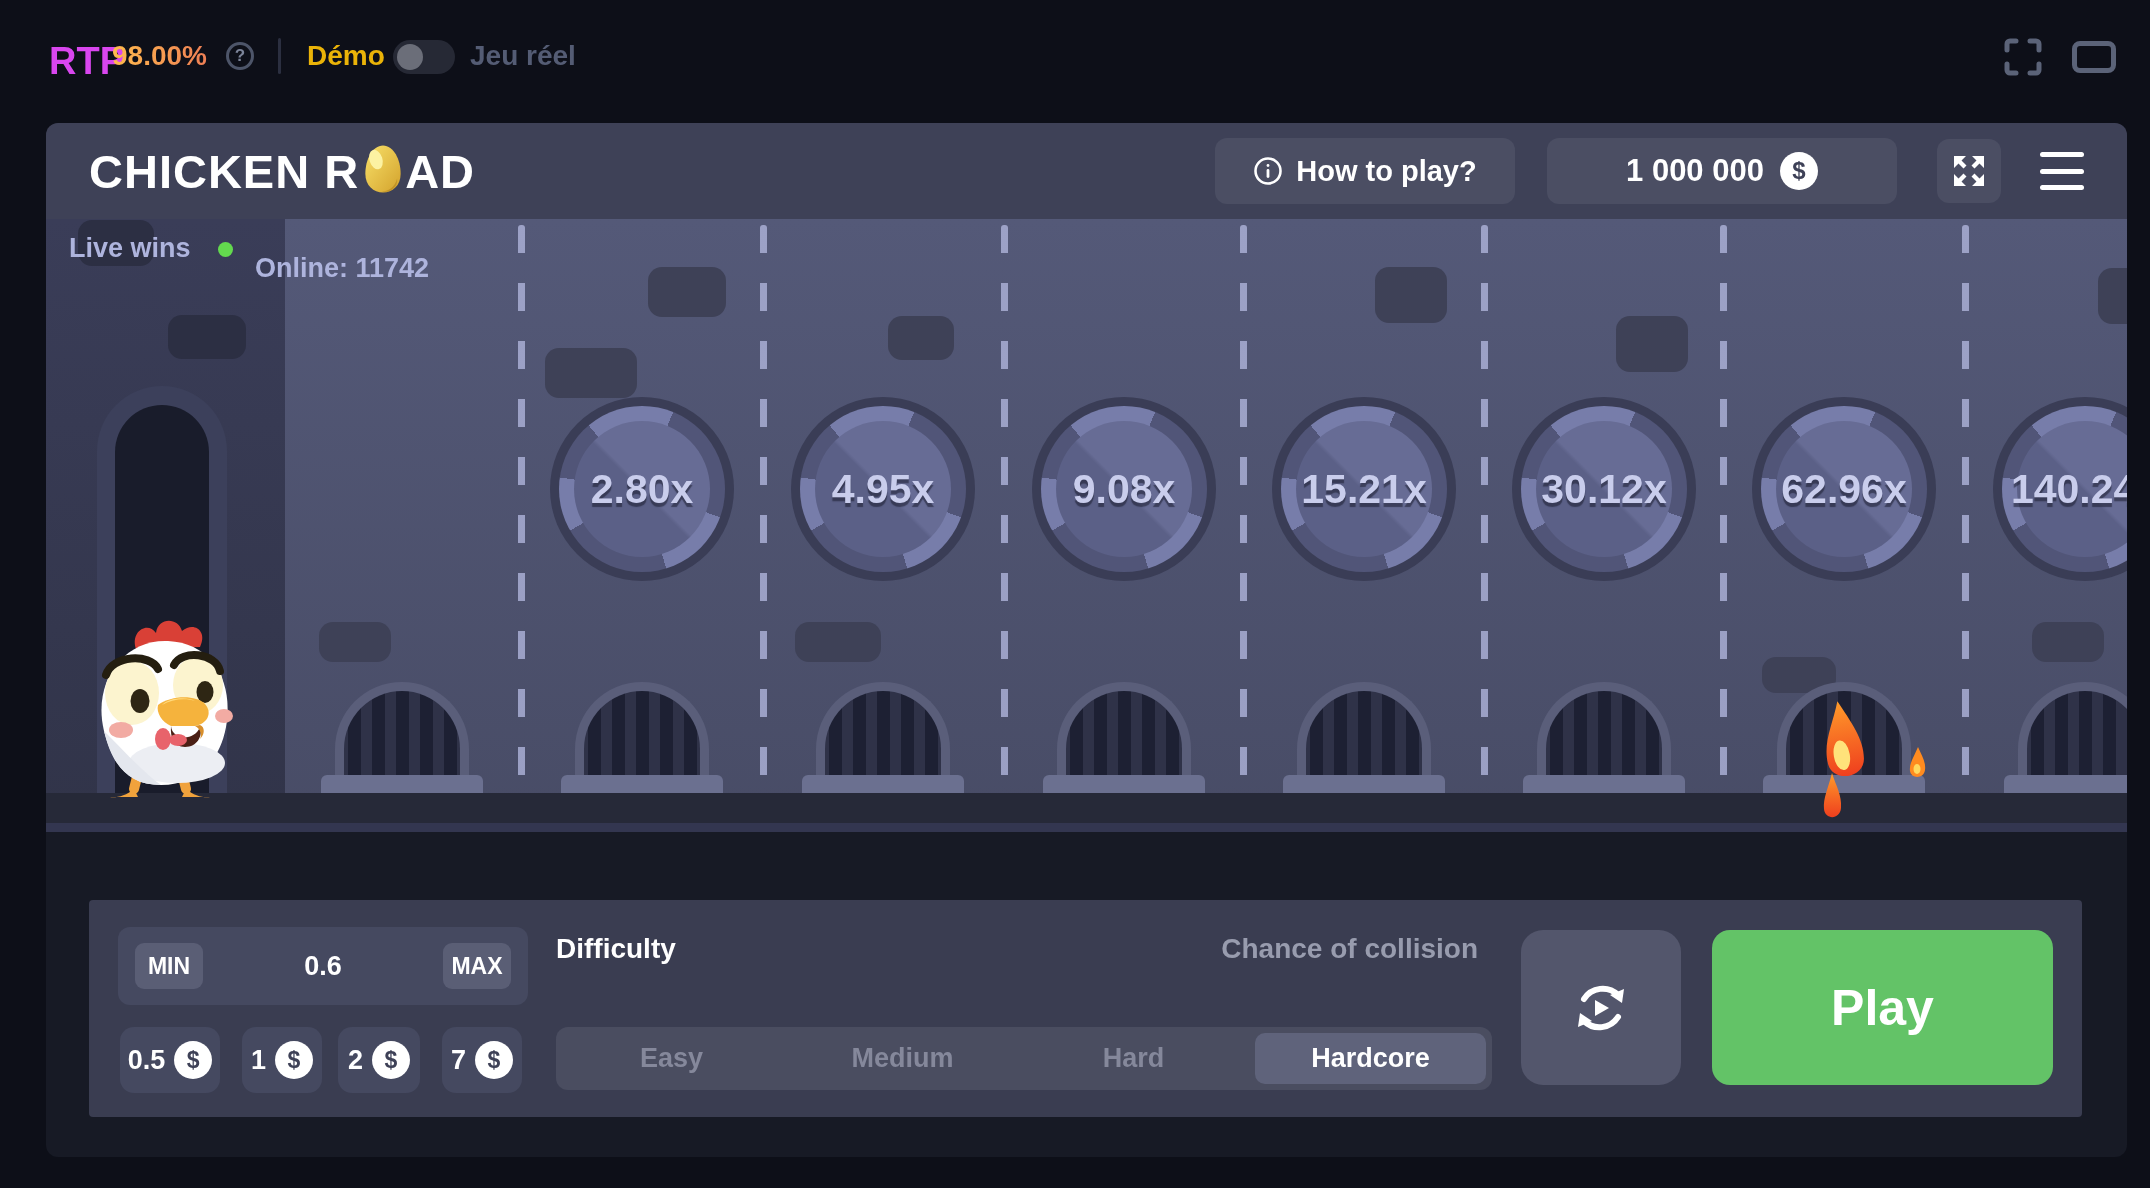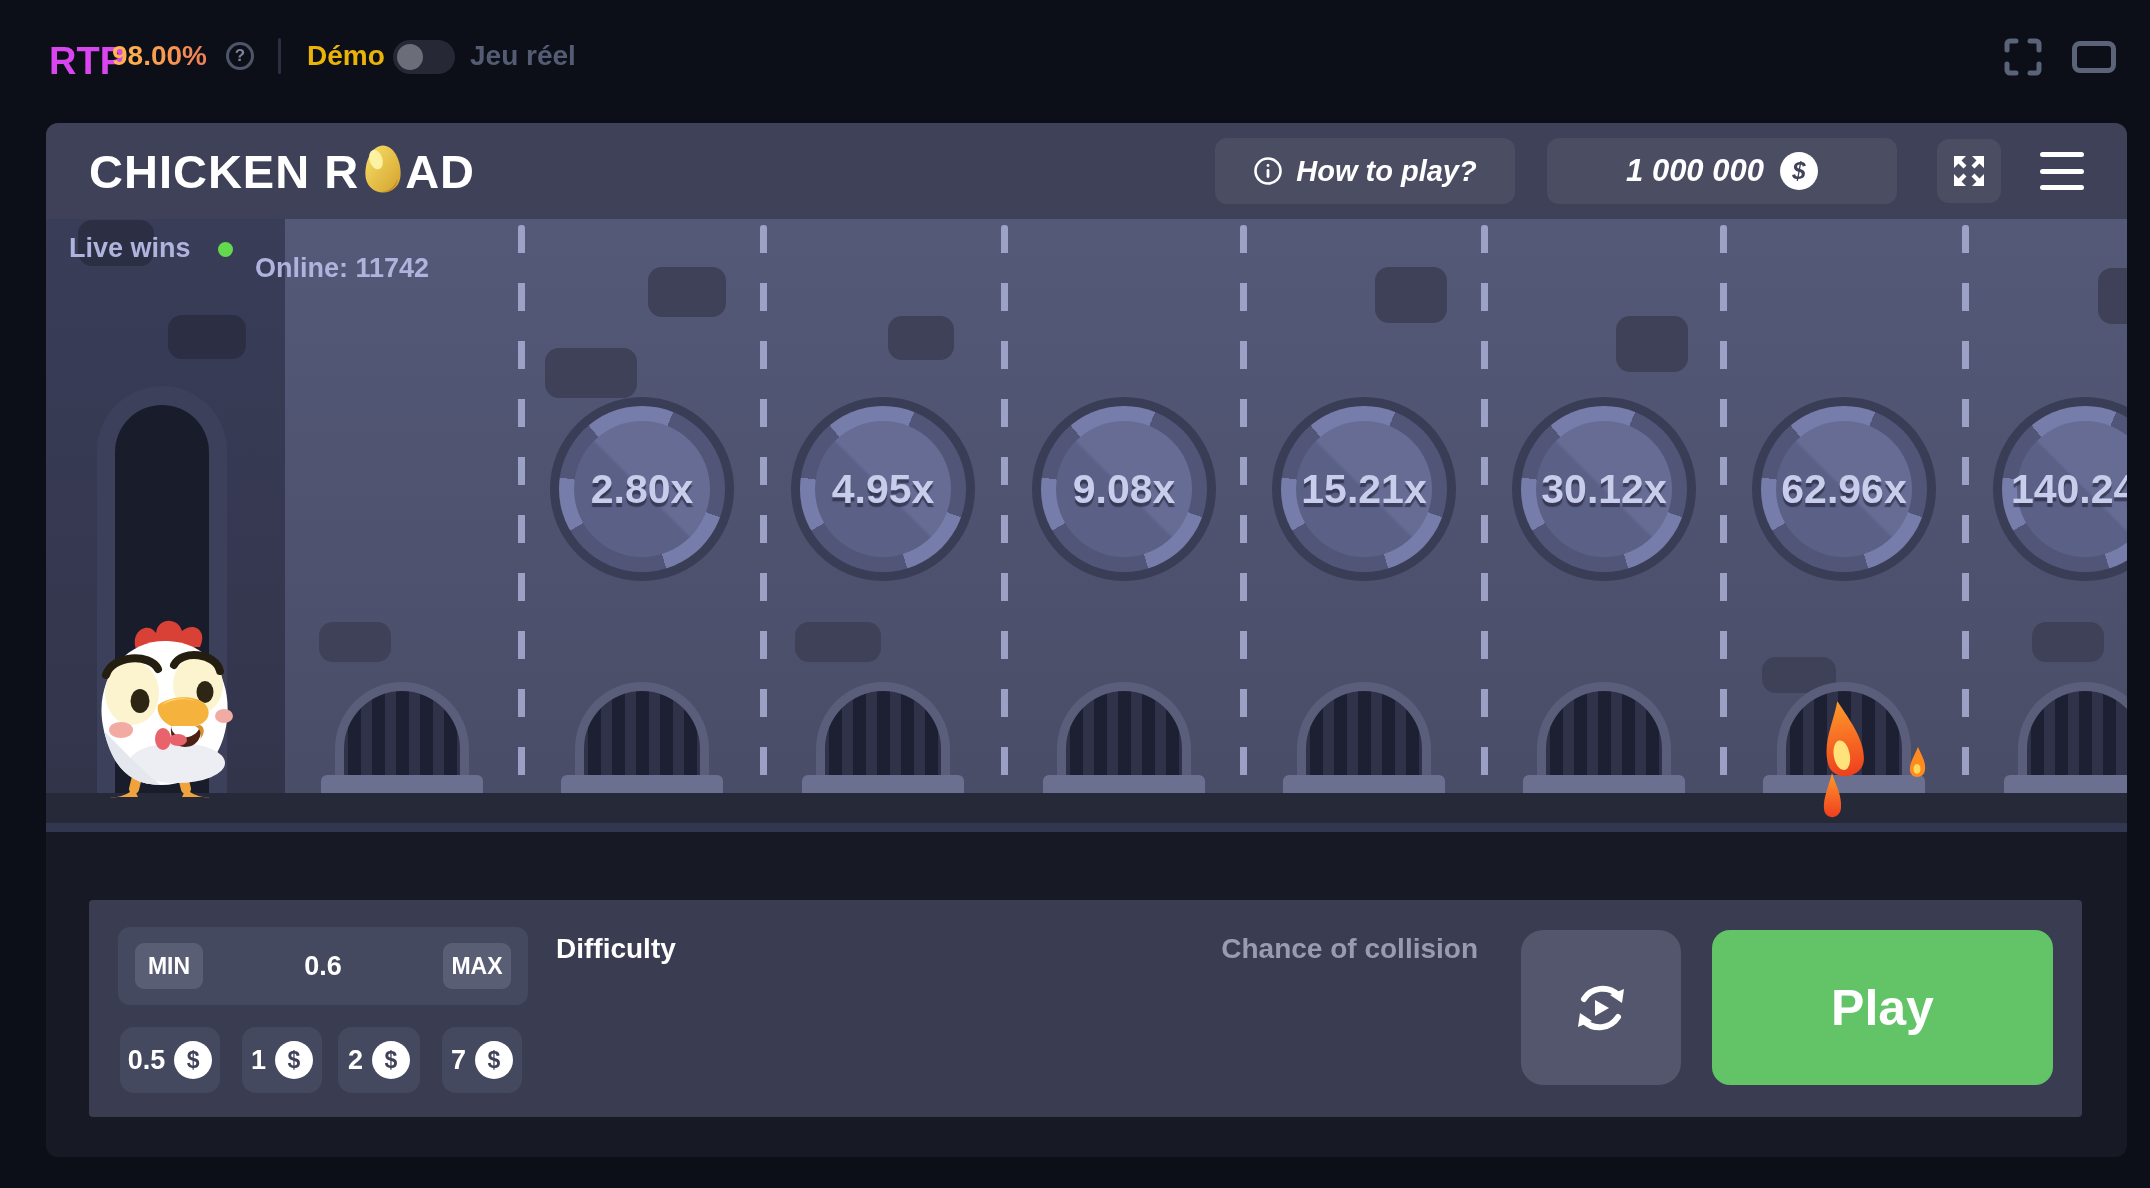--- a/index.html
+++ b/index.html
@@ -17,21 +17,21 @@
   .demo-label{left:307px;top:40px;font-size:28px;font-weight:800;color:#eab308;}
   .toggle{left:393px;top:40px;width:62px;height:34px;background:#262935;border-radius:17px;}
   .toggle-knob{position:absolute;left:4px;top:4px;width:26px;height:26px;border-radius:50%;background:#6b6e79;}
   .real-label{left:470px;top:40px;font-size:28px;font-weight:700;color:#545c74;}
   .icon-topright{color:#5b6378;}
   
   .game{left:46px;top:123px;width:2081px;height:1034px;background:#171a25;border-radius:12px;overflow:hidden;}
   .game-header{position:absolute;left:0;top:0;width:2081px;height:96px;background:#3e4157;}
   .logo{left:43px;top:21px;height:54px;display:flex;align-items:center;font-size:47px;font-weight:900;letter-spacing:1px;color:#fff;}
   .logo svg{margin:0 2px 4px 4px;}
-  .hdr-btn{background:#4b4e63;border-radius:12px;display:flex;align-items:center;justify-content:center;font-style:italic;}
+  .hdr-btn{background:#4b4e63;border-radius:12px;display:flex;align-items:center;justify-content:center;}
   .howto{left:1169px;top:15px;width:300px;height:66px;gap:13px;font-size:29px;font-weight:700;}
   .balance{left:1501px;top:15px;width:350px;height:66px;gap:16px;font-size:31px;font-weight:700;}
   .coin{display:inline-flex;align-items:center;justify-content:center;background:#fff;border-radius:50%;
         color:#3e4157;font-weight:800;}
   .coin-lg{width:38px;height:38px;font-size:24px;}
   .coin-sm{width:38px;height:38px;font-size:23px;}
   .expand-btn{left:1891px;top:16px;width:64px;height:64px;}
   .burger{left:1994px;top:29px;width:44px;height:38px;display:flex;flex-direction:column;justify-content:space-between;cursor:pointer;}
   .burger i{display:block;height:5px;border-radius:3px;background:#fff;}
   
@@ -328,20 +328,26 @@
         <span>2</span>
         <span class="coin coin-sm">$</span>
       </div>
       <div class="qbet" style="left:353px;width:80px;">
         <span>7</span>
         <span class="coin coin-sm">$</span>
       </div>
 
       <span class="abs diff-label">Difficulty</span>
       <span class="abs coll-label">Chance of collision</span>
+      <div class="abs seg-track">
+        <div class="seg">Easy</div>
+        <div class="seg">Medium</div>
+        <div class="seg">Hard</div>
+        <div class="seg sel">Hardcore</div>
+      </div>
 
       <div class="abs rotate-btn">
         <svg width="70" height="70" viewBox="0 0 70 70" fill="none">
           <path d="M18,26 A22,22 0 0 1 52,22" stroke="#fff" stroke-width="6" stroke-linecap="round"></path>
           <path d="M52,44 A22,22 0 0 1 18,48" stroke="#fff" stroke-width="6" stroke-linecap="round"></path>
           <path d="M44,22 L58,16 L56,30 Z" fill="#fff"></path>
           <path d="M26,48 L12,54 L14,40 Z" fill="#fff"></path>
           <path d="M29,27 L43,35 L29,43 Z" fill="#fff"></path>
         </svg>
       </div>

